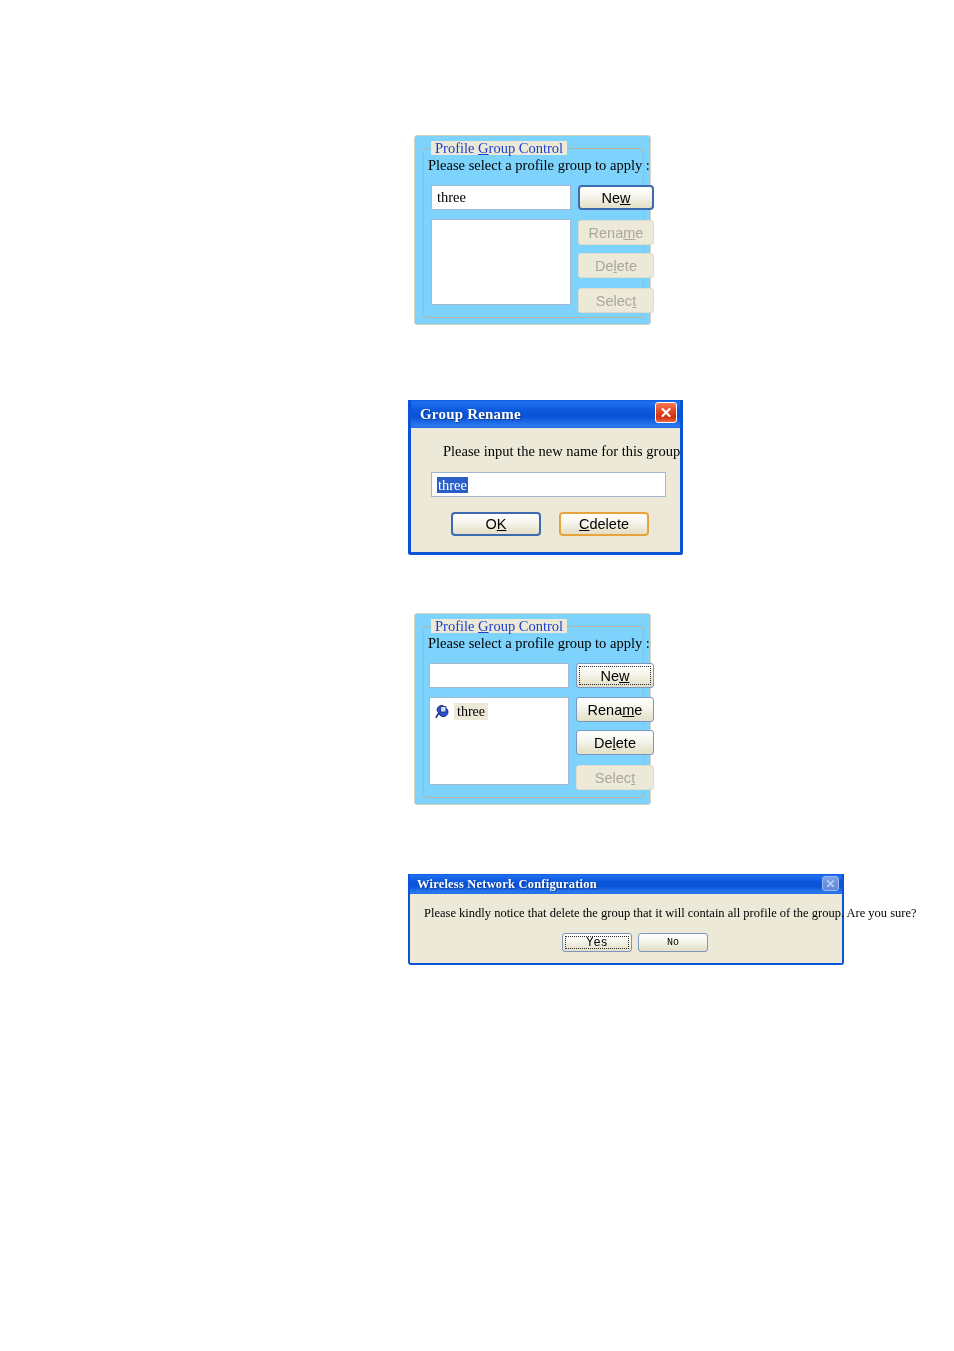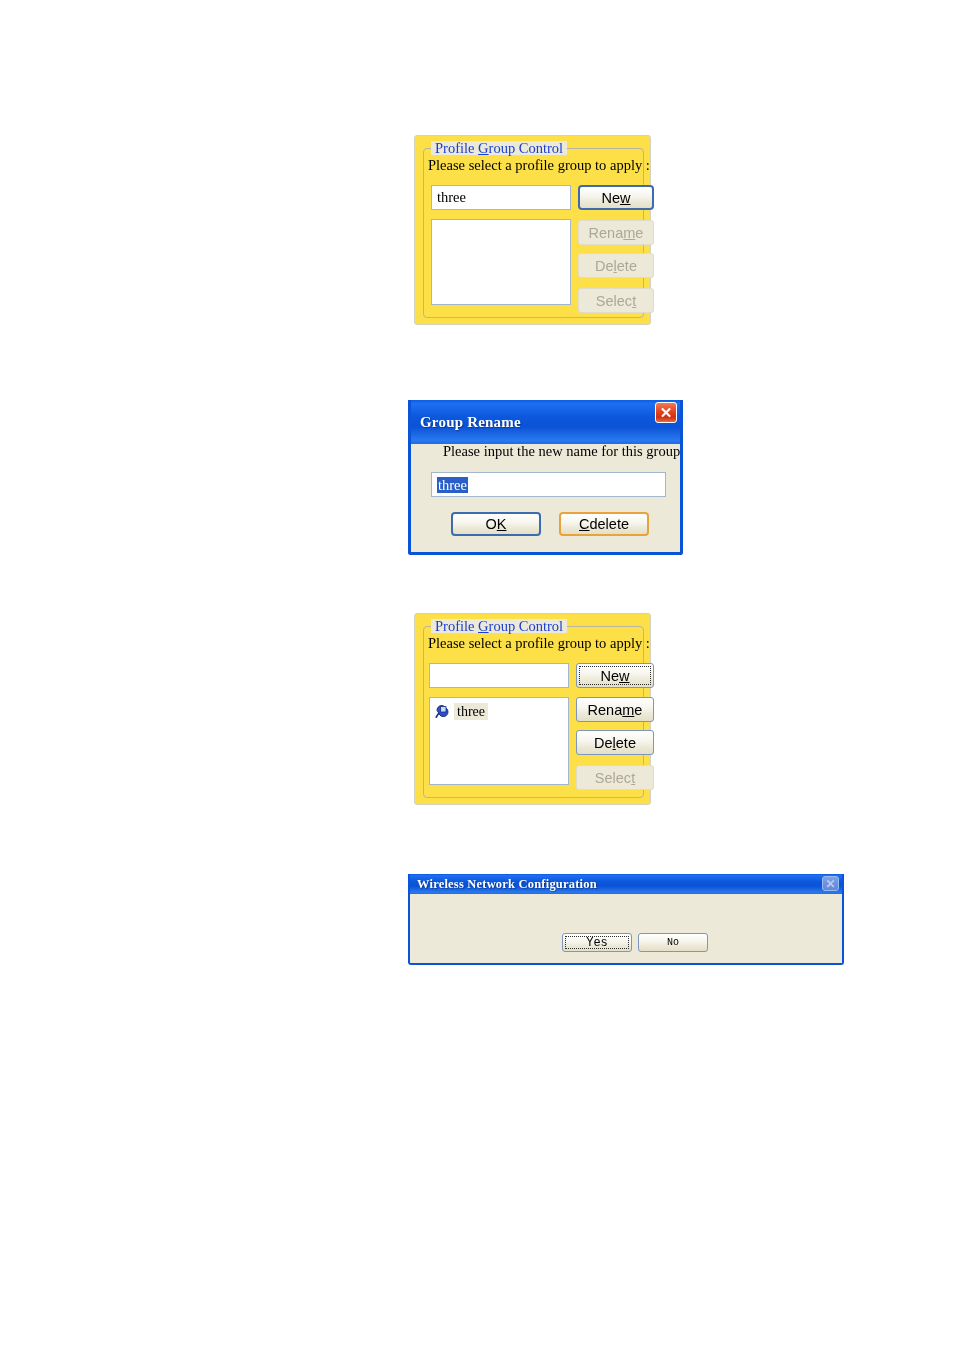--- a/index.html
+++ b/index.html
@@ -11,21 +11,21 @@
     width: 954px;
     height: 1351px;
     position: relative;
     font-family: "Liberation Serif", "DejaVu Serif", serif;
     overflow: hidden;
   }
 
   
   .panel {
     position: absolute;
-    background: #fde047;
+    background: #7dd3fc;
     border: 1px solid #d6d2c2;
     border-radius: 3px;
     box-sizing: border-box;
   }
   .groupbox {
     position: absolute;
     border: 1px solid #b8b49f;
     border-radius: 4px;
     box-sizing: border-box;
   }
@@ -138,21 +138,21 @@
   .xp-dialog {
     position: absolute;
     box-sizing: border-box;
     background: #ece9d8;
     border: 3px solid #0b53d7;
     border-top: none;
     border-radius: 0 0 3px 3px;
   }
   .xp-titlebar {
     position: relative;
-    height: 44px;
+    height: 28px;
     background: linear-gradient(to bottom,
         #0a5ce0 0%, #1f6ff0 8%, #0c58dd 38%, #0b52d6 60%, #2a79ef 92%, #1e6ae8 100%);
     display: flex;
     align-items: center;
     box-sizing: border-box;
   }
   .xp-title {
     color: #ffffff;
     font-weight: bold;
     font-size: 15px;
@@ -338,20 +338,21 @@
 
 <div class="xp-dialog thin" style="left:408px; top:874px; width:436px; height:91px;">
 
   <div class="xp-titlebar">
     <div class="xp-title">Wireless Network Configuration</div>
     <div class="close-btn disabled-x">
       <span class="close-x">✕</span>
     </div>
   </div>
 
+  <div class="dlg-text" style="left:14px; top:32px; font-size:12.5px;">Please kindly notice that delete the group that it will contain all profile of the group. Are you sure?</div>
 
   <div class="xp-btn thinfocus focused" style="left:152px; top:59px; width:70px; height:19px; font-size:12px; font-family:'Liberation Mono', monospace;">
     <span>Yes</span>
   </div>
 
   <div class="xp-btn" style="left:228px; top:59px; width:70px; height:19px; font-size:10px; font-family:'Liberation Mono', monospace;">
     <span>No</span>
   </div>
 </div>
 

